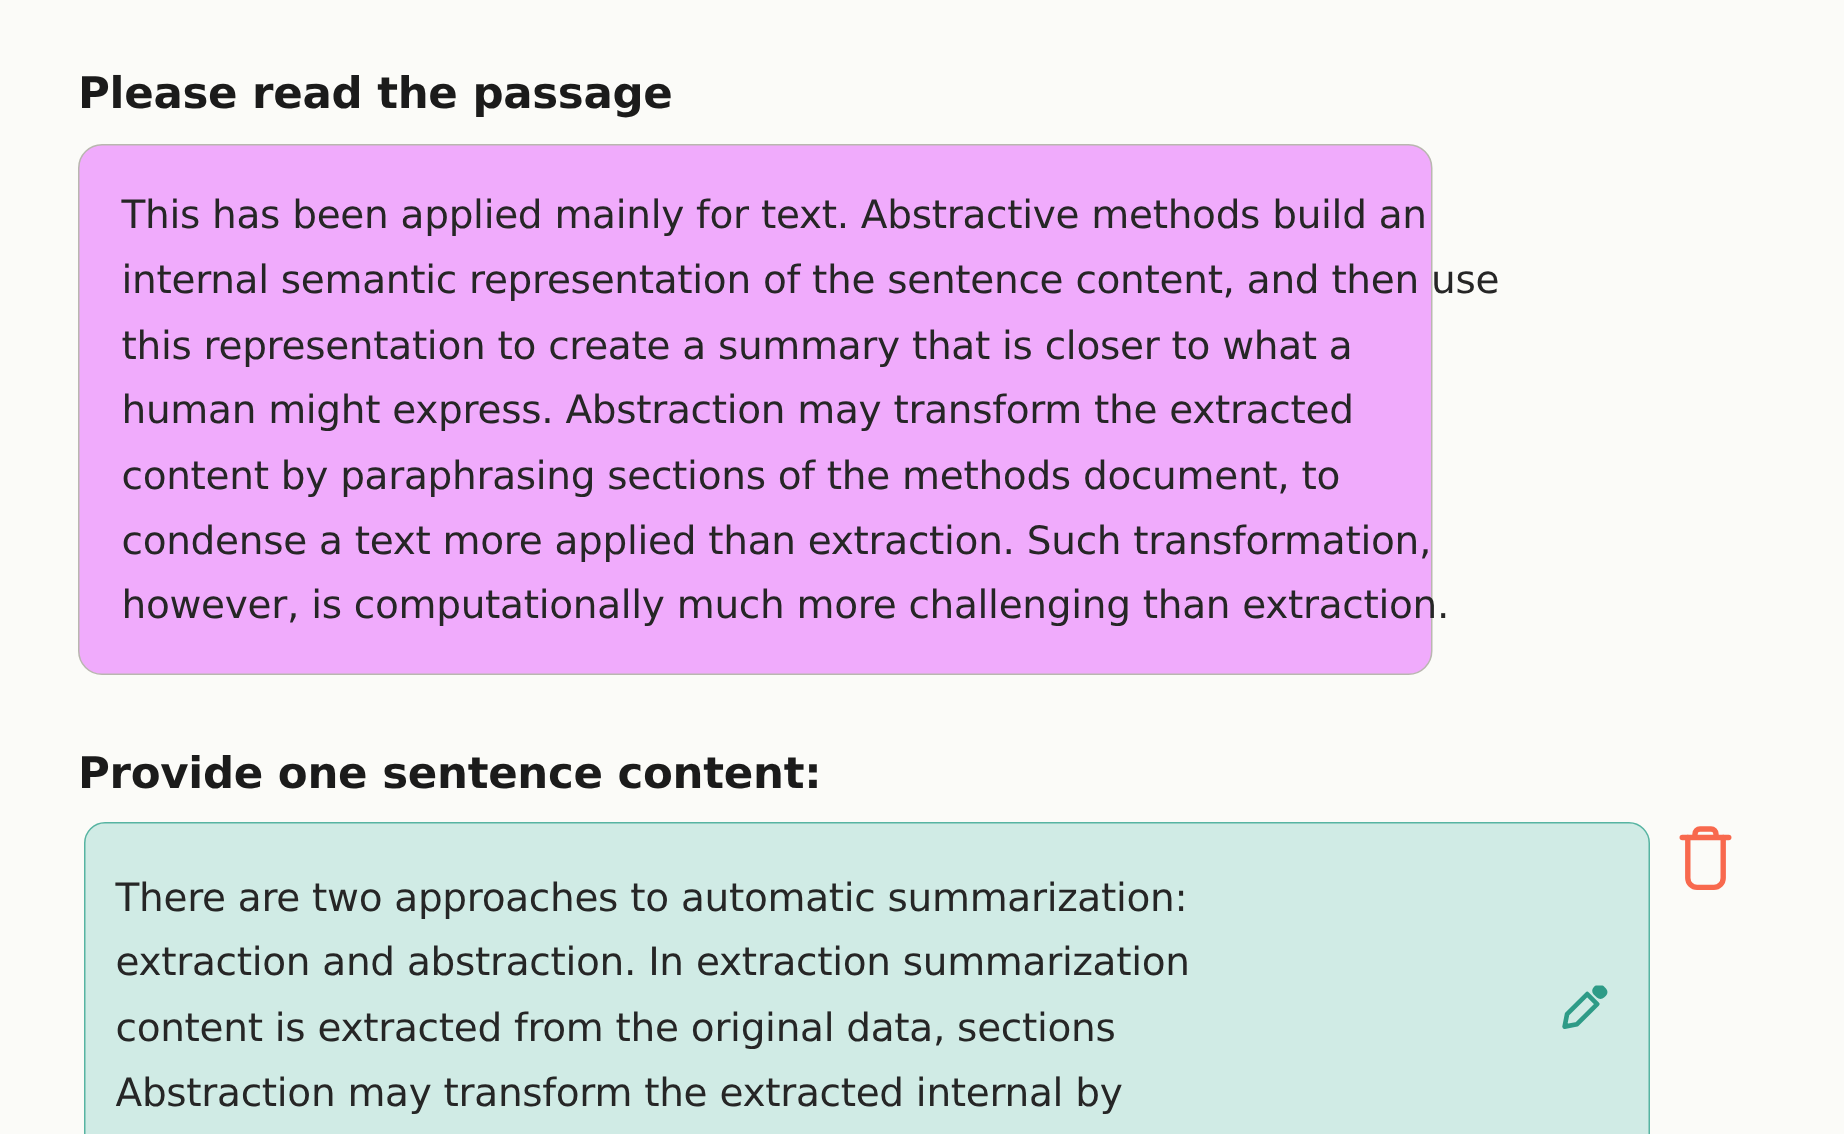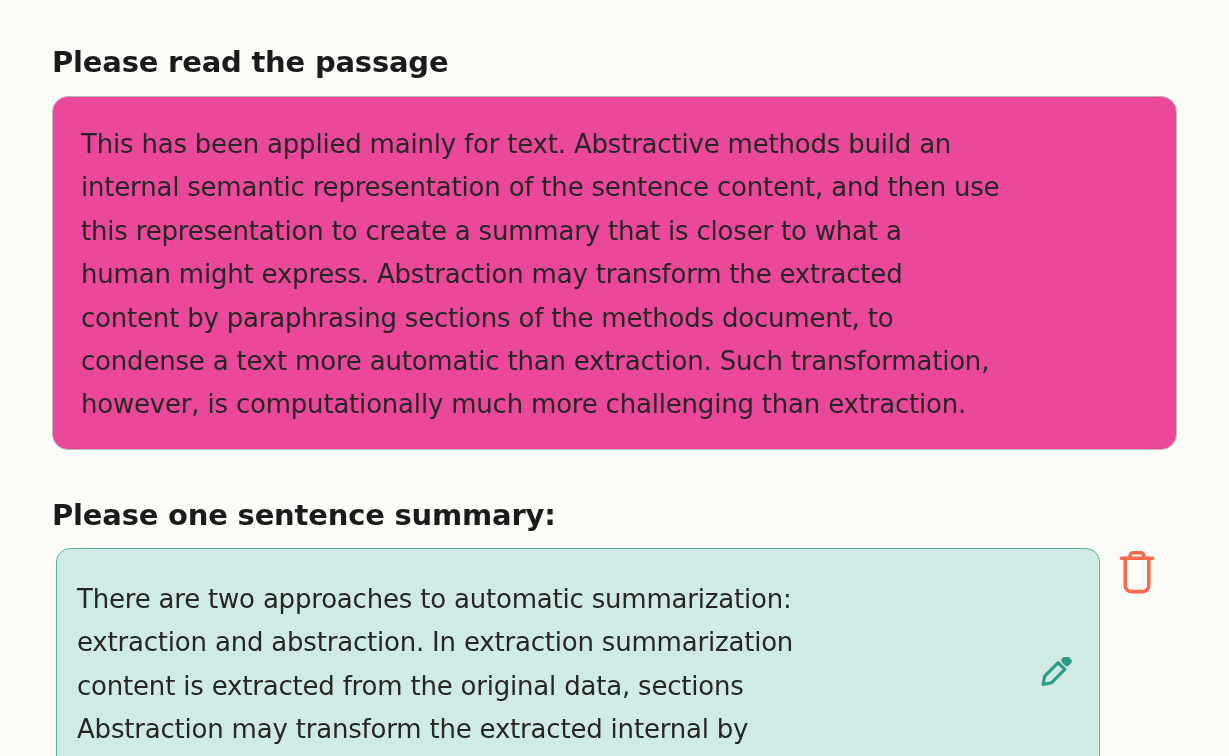--- a/index.html
+++ b/index.html
@@ -24,22 +24,22 @@
     color: #1B1B1B;
     letter-spacing: -0.2px;
     margin: 0 0 16px 0;
     line-height: 36px;
   }
   .section-title.second {
     margin-top: 47px;
     margin-bottom: 15px;
   }
   .passage-box {
-    width: 1125px;
-    background: #ec4899;
+    width: 903px;
+    background: #f0abfc;
     border: 1px solid #B9B7B0;
     border-radius: 16px;
     padding: 26px 28px 22px 28px;
   }
   .passage-box .line,
   .summary-box .line {
     font-size: 26px;
     line-height: 43.4px;
     color: #262626;
     letter-spacing: -0.2px;
@@ -83,25 +83,25 @@
 <div class="page">
 
   <h1 class="section-title">Please read the passage</h1>
 
   <div class="passage-box">
     <div class="line">This has been applied mainly for text. Abstractive methods build an</div>
     <div class="line">internal semantic representation of the sentence content, and then use</div>
     <div class="line">this representation to create a summary that is closer to what a</div>
     <div class="line">human might express. Abstraction may transform the extracted</div>
     <div class="line">content by paraphrasing sections of the methods document, to</div>
-    <div class="line">condense a text more automatic than extraction. Such transformation,</div>
+    <div class="line">condense a text more applied than extraction. Such transformation,</div>
     <div class="line">however, is computationally much more challenging than extraction.</div>
   </div>
 
-  <h2 class="section-title second">Please one sentence summary:</h2>
+  <h2 class="section-title second">Provide one sentence content:</h2>
 
   <div class="summary-row">
 
     <div class="summary-box">
       <div class="line">There are two approaches to automatic summarization:</div>
       <div class="line">extraction and abstraction. In extraction summarization</div>
       <div class="line">content is extracted from the original data, sections</div>
       <div class="line">Abstraction may transform the extracted internal by</div>
       <div class="line">paraphrasing sections of the source document, to</div>
 

